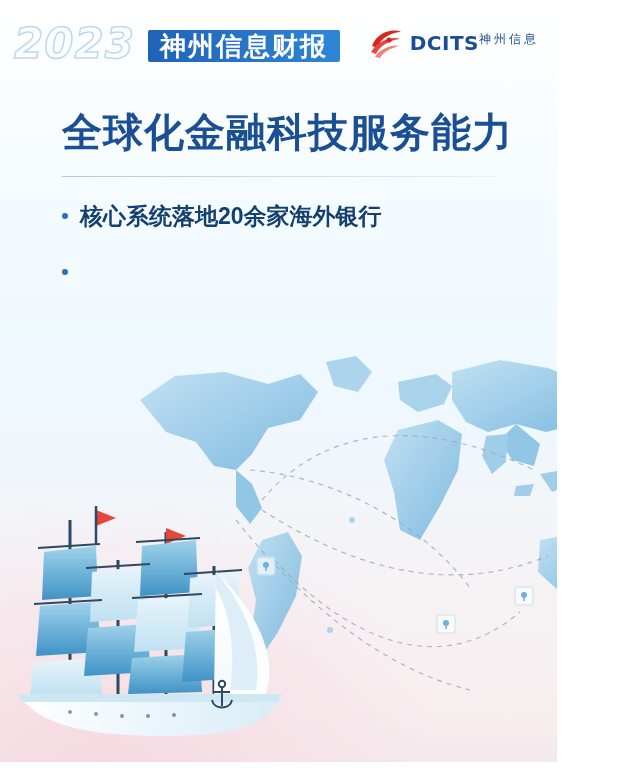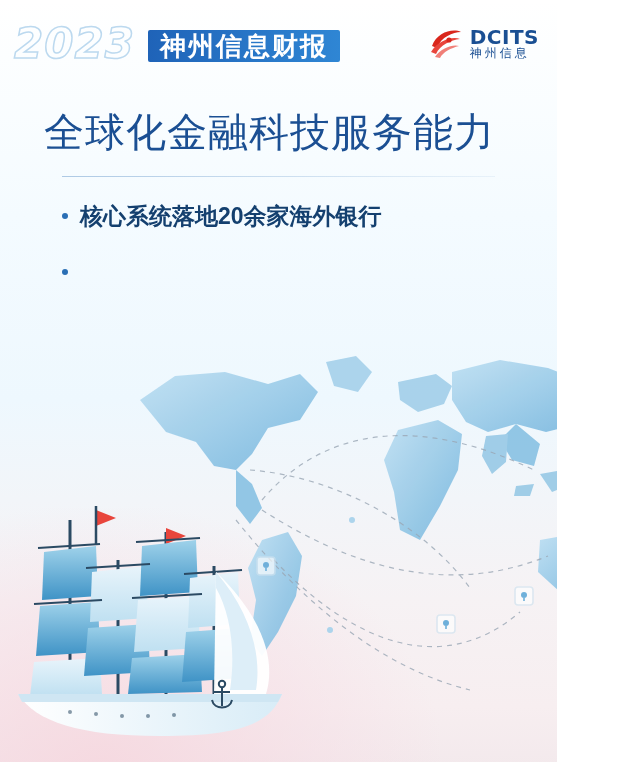--- a/index.html
+++ b/index.html
@@ -75,21 +75,20 @@
     align-items: center;
     gap: 7px;
   }
   .logo-mark {
     width: 34px;
     height: 34px;
     position: relative;
   }
   .logo-text {
     display: flex;
-    flex-direction: column;
     line-height: 1;
   }
   .logo-en {
     font-family: "DejaVu Sans", sans-serif;
     font-size: 20px;
     font-weight: bold;
     color: #1a4f93;
     letter-spacing: 0.5px;
   }
   .logo-cn {
@@ -101,23 +100,23 @@
 
   
   .content {
     position: absolute;
     left: 0; right: 0;
     top: 104px;
     z-index: 6;
   }
   .title {
     margin: 0;
-    padding: 0 0 0 44px;
+    padding: 0 0 0 62px;
     font-size: 40px;
-    font-weight: normal;
+    font-weight: bold;
     letter-spacing: 1px;
     color: #1b4f93;
     line-height: 56px;
     white-space: nowrap;
   }
   .rule {
     margin: 16px 62px 0 62px;
     height: 1px;
     background: linear-gradient(90deg, rgba(150,185,220,0.75) 0%, rgba(150,185,220,0.15) 100%);
   }

